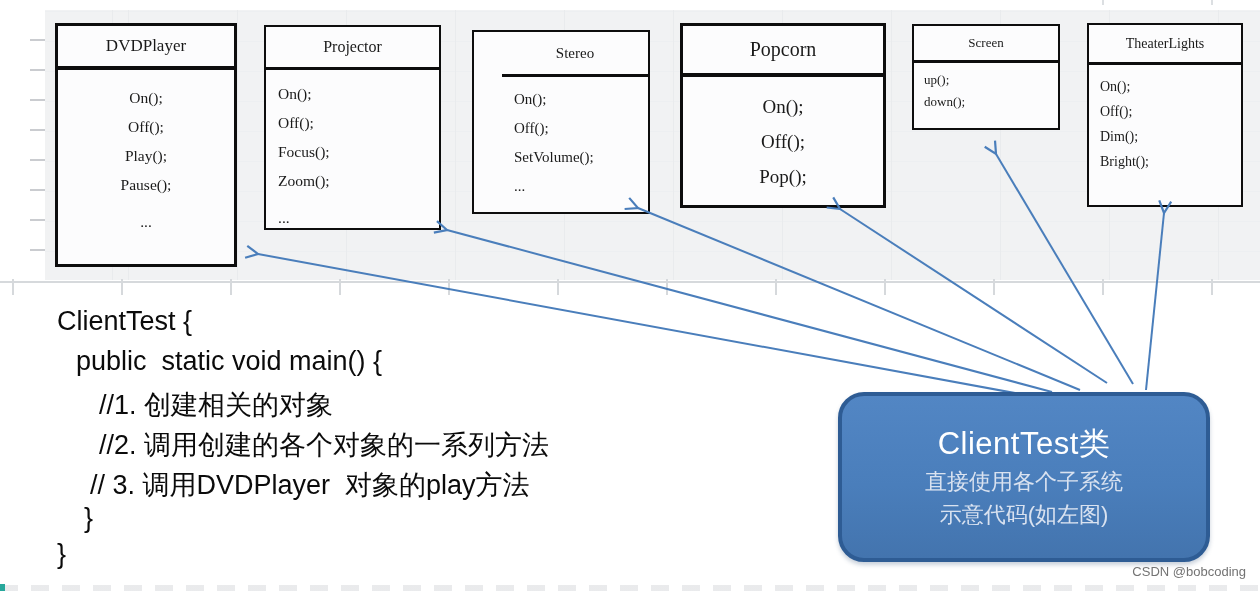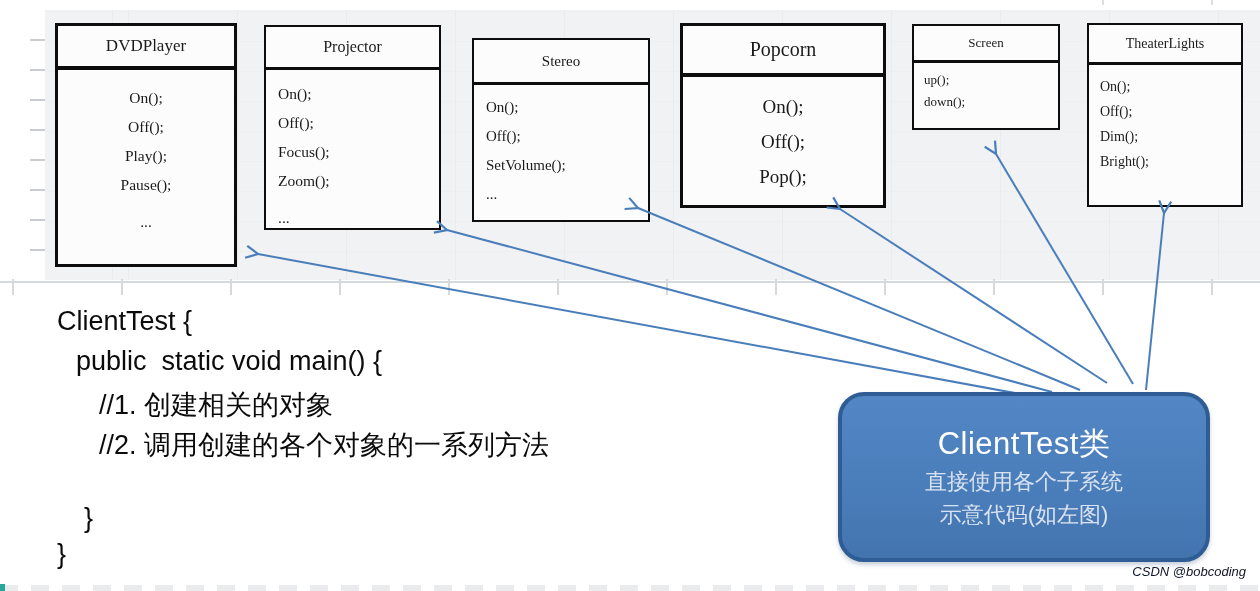--- a/index.html
+++ b/index.html
@@ -31,21 +31,21 @@
   
   #arrows{position:absolute;left:0;top:0;width:1260px;height:591px;pointer-events:none;}
   
   .callout{position:absolute;left:838px;top:392px;width:372px;height:170px;box-sizing:border-box;
            background:linear-gradient(180deg,#5286c4 0%,#4a7ebb 55%,#4374ae 100%);
            border:4px solid #2e5c94;border-radius:26px;
            display:flex;flex-direction:column;align-items:center;justify-content:center;
            box-shadow:0 3px 4px rgba(40,70,110,0.25);}
   .callout .c-title{color:#ffffff;font-size:31px;letter-spacing:0.5px;}
   .callout .c-sub{color:#d9e2f0;font-size:22px;line-height:33px;text-align:center;}
-  .watermark{position:absolute;right:14px;top:564px;color:#0f172a;font-size:13px;font-style:italic;}
+  .watermark{position:absolute;right:14px;top:564px;color:#737373;font-size:13px;}
   
   .bottom-smudge{position:absolute;left:0;top:585px;width:1260px;height:6px;opacity:.85;
                  background:repeating-linear-gradient(90deg,#e6e7e9 0 18px,transparent 18px 31px);}
   .bottom-mark{position:absolute;left:0;top:584px;width:5px;height:7px;background:#27a79b;}
 </style>
 </head>
 <body>
 
 <div id="stage">
 
@@ -89,21 +89,21 @@
     <div class="title" style="height:40px;font-size:16px;">Projector</div>
     <div class="methods" style="padding:9px 12px;font-size:15.5px;line-height:29px;">
       <div class="m">On();</div>
       <div class="m">Off();</div>
       <div class="m">Focus();</div>
       <div class="m">Zoom();</div>
       <div class="m gap">...</div>
     </div>
   </div>
 
-  <div class="cbox" style="left:472px;top:38px;width:178px;height:184px;">
+  <div class="cbox" style="left:472px;top:30px;width:178px;height:184px;padding-left:28px;">
     <div class="title" style="height:42px;font-size:15px;">Stereo</div>
     <div class="methods" style="padding:8px 12px;font-size:15px;line-height:29px;">
       <div class="m">On();</div>
       <div class="m">Off();</div>
       <div class="m">SetVolume();</div>
       <div class="m">...</div>
     </div>
   </div>
 
   <div class="cbox bold-border" style="left:680px;top:23px;width:206px;height:185px;">
@@ -130,20 +130,21 @@
       <div class="m">Off();</div>
       <div class="m">Dim();</div>
       <div class="m">Bright();</div>
     </div>
   </div>
 
   <div class="code-line" style="left:57px;top:306px;">ClientTest {</div>
   <div class="code-line" style="left:76px;top:346px;">public  static void main() {</div>
   <div class="code-line" style="left:99px;top:387px;">//1. 创建相关的对象</div>
   <div class="code-line" style="left:99px;top:427px;">//2. 调用创建的各个对象的一系列方法</div>
+  <div class="code-line" style="left:90px;top:467px;">// 3. 调用DVDPlayer  对象的play方法</div>
   <div class="code-line" style="left:84px;top:503px;">}</div>
   <div class="code-line" style="left:57px;top:539px;">}</div>
 
   <svg id="arrows" viewBox="0 0 1260 591" xmlns="http://www.w3.org/2000/svg">
     <defs>
       <marker id="ah" viewBox="0 0 18 18" refX="4" refY="9" markerWidth="18" markerHeight="18" orient="auto" markerUnits="userSpaceOnUse">
         <path d="M16 3 L4 9 L16 15" fill="none" stroke="#4a7ebb" stroke-width="2.2"></path>
       </marker>
     </defs>
     <line x1="1020" y1="394" x2="258" y2="254" stroke="#4a7ebb" stroke-width="2" marker-end="url(#ah)"></line>

